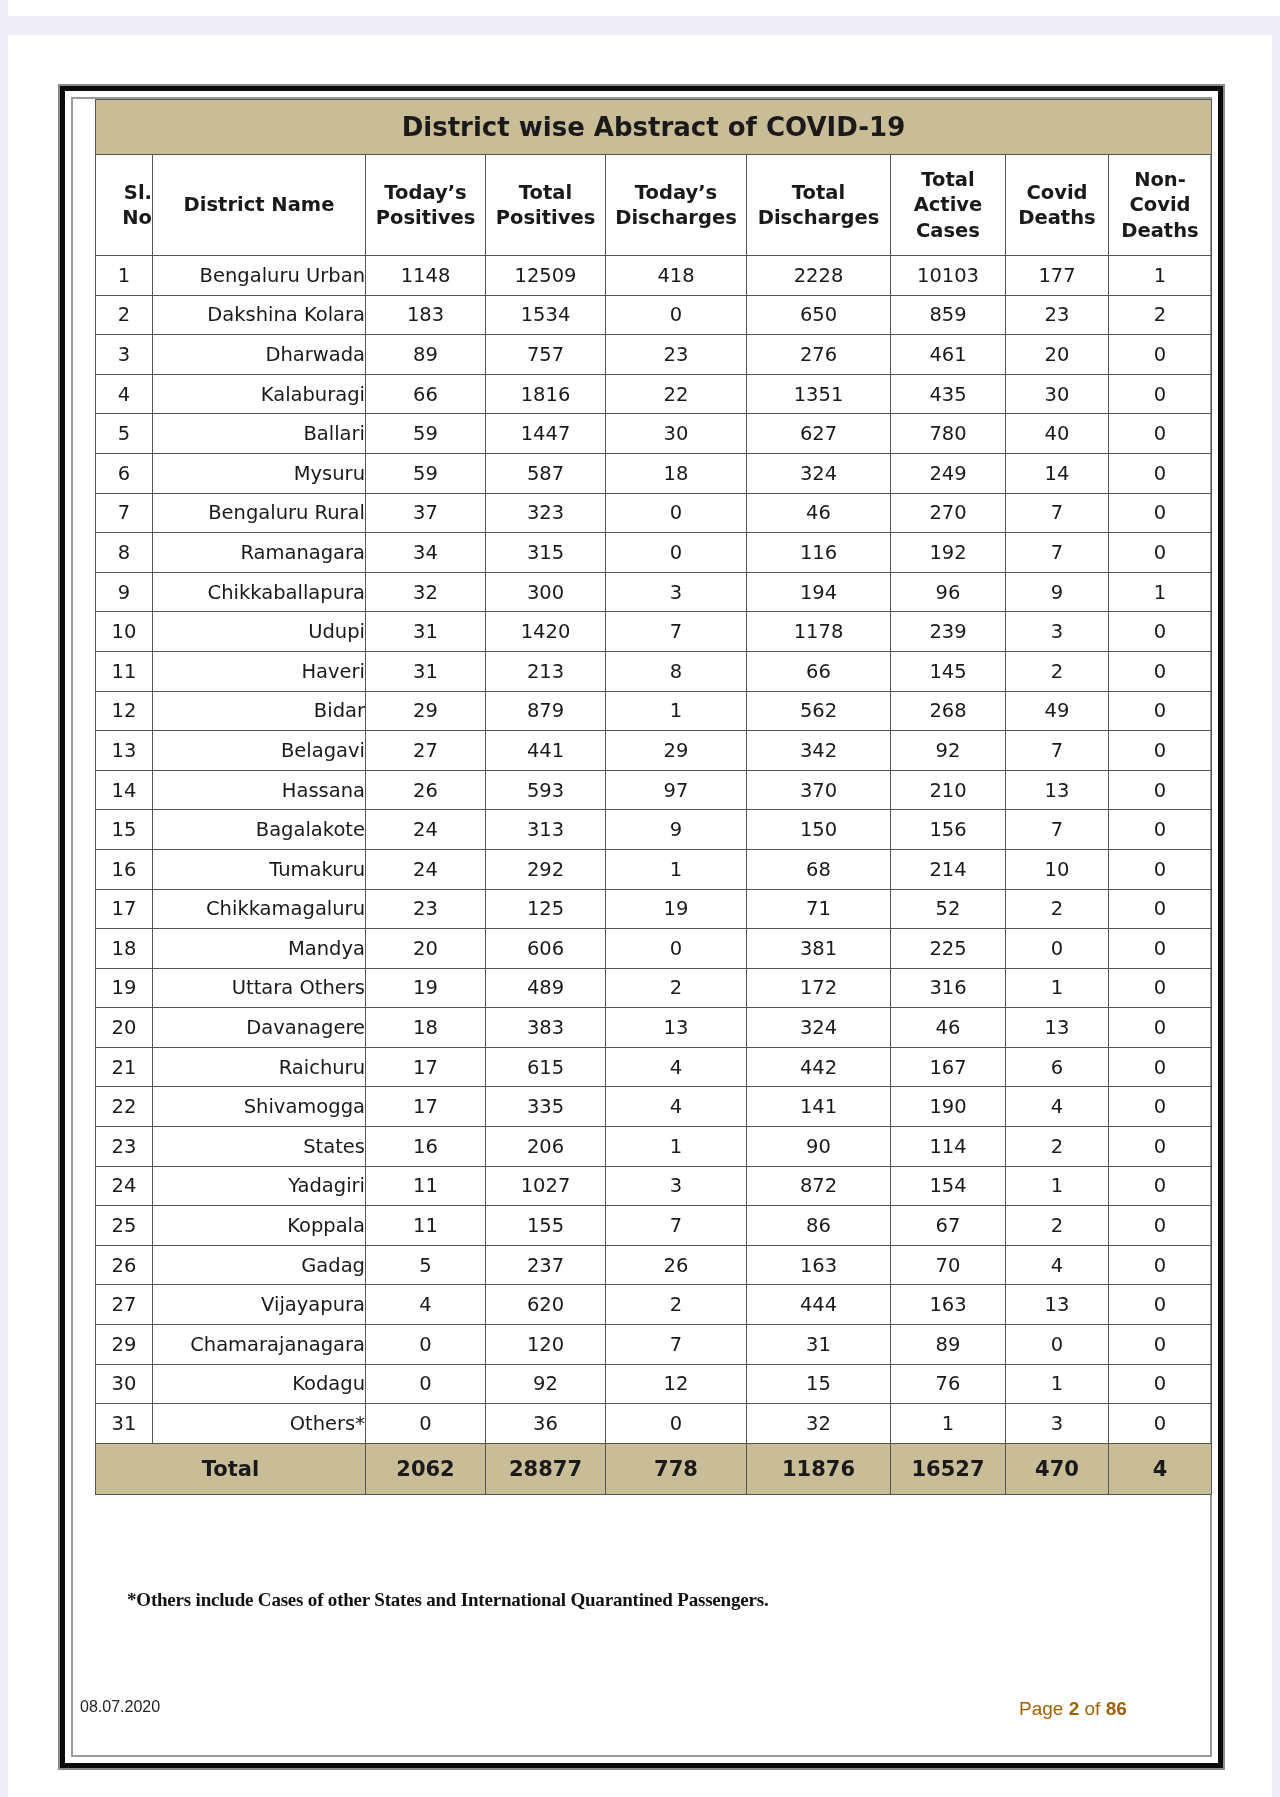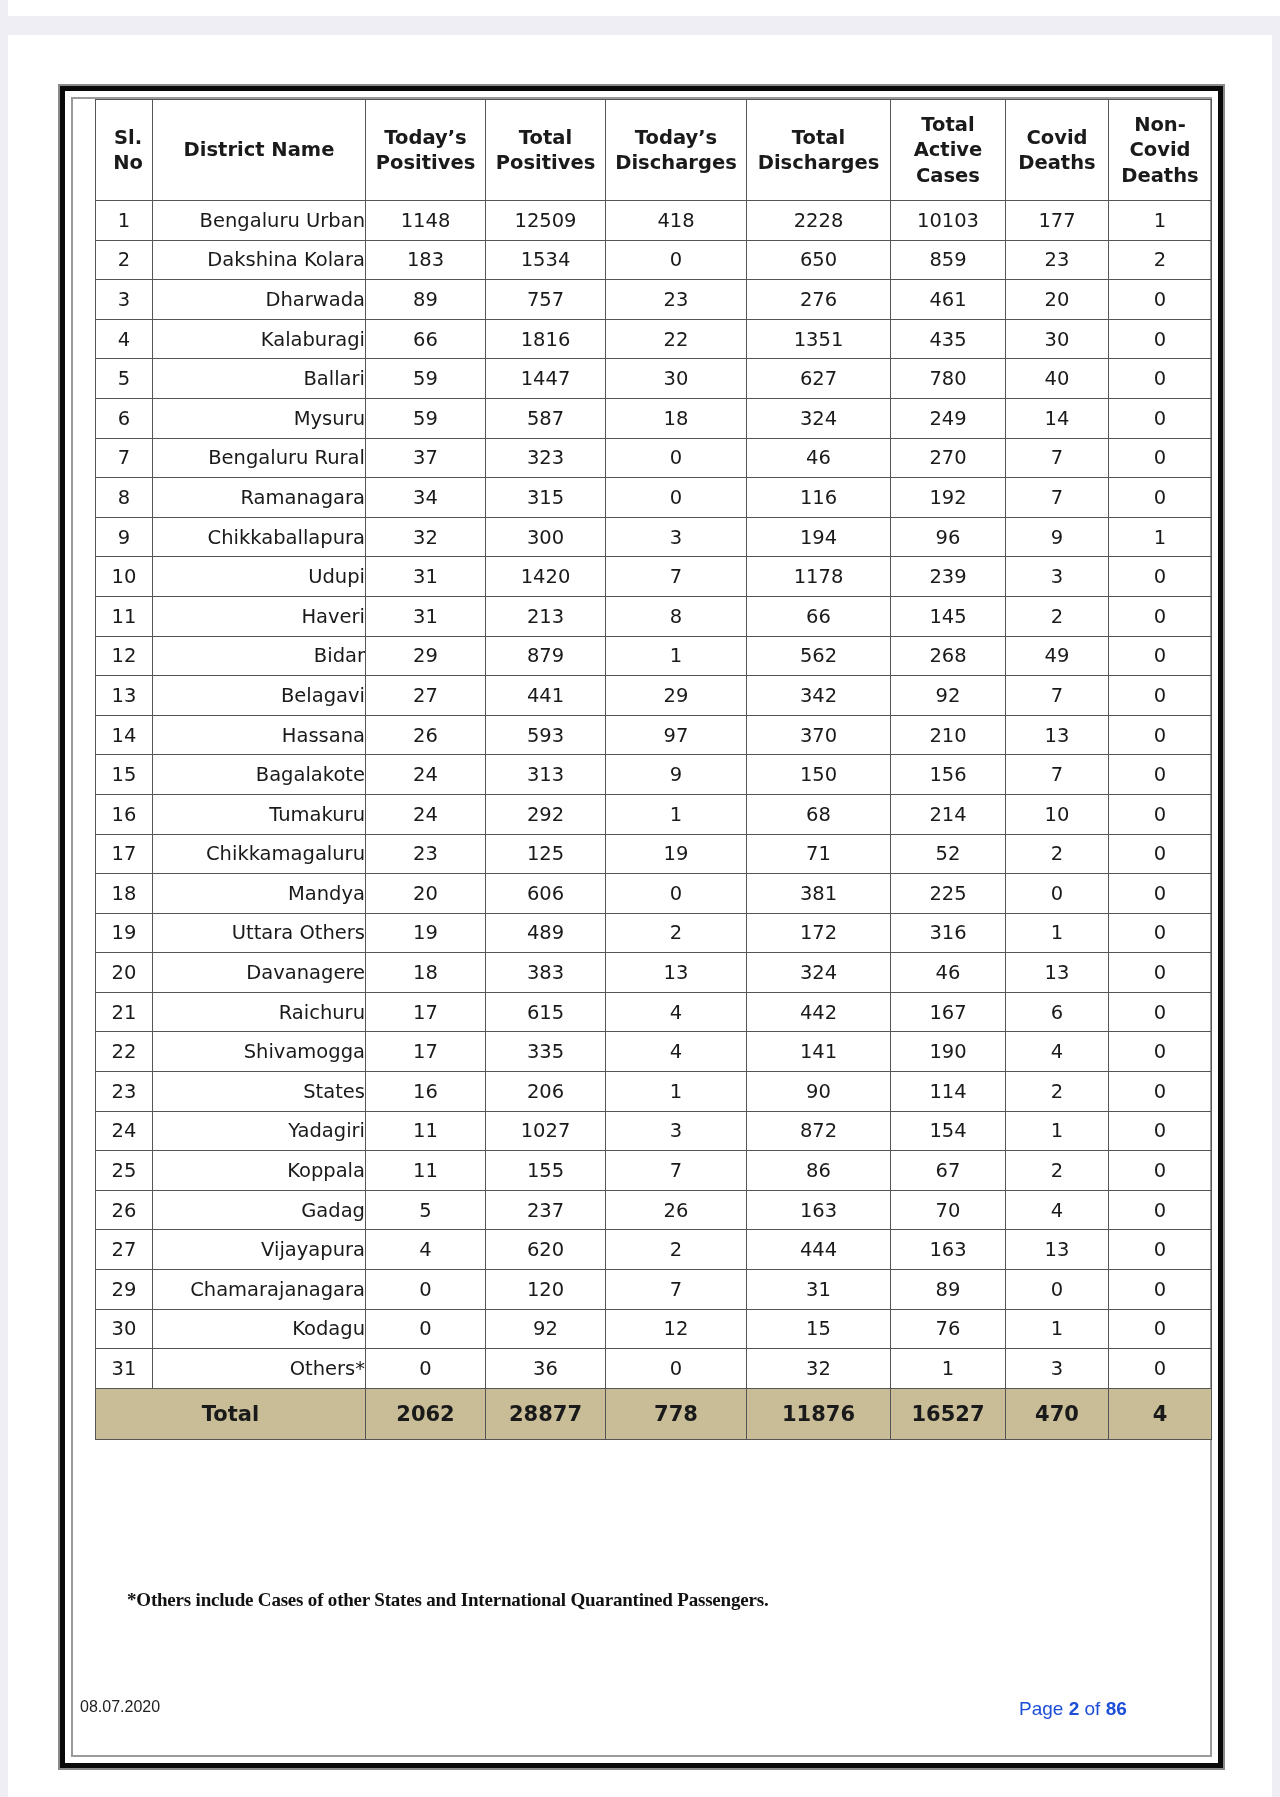--- a/index.html
+++ b/index.html
@@ -72,21 +72,21 @@
     font-size: 19px; font-weight: bold; color: #111;
     font-family: Liberation Serif, serif;
     letter-spacing: -0.2px;
   }
   .footer-date {
     position: absolute; left: 80px; top: 1698px;
     font-size: 16px; color: #222;
   }
   .footer-page {
     position: absolute; left: 1019px; top: 1698px;
-    font-size: 19px; color: #1d4ed8;
+    font-size: 19px; color: #a16207;
   }
   .footer-page b { font-weight: bold; }
 </style>
 </head>
 <body>
 
 <div class="top-strip"></div>
 <div class="page"></div>
 <div class="frame">
   <div class="frame-inner"></div>
@@ -98,22 +98,25 @@
       <col style="width:213px">
       <col style="width:120px">
       <col style="width:120px">
     <col style="width:141px">
       <col style="width:144px">
       <col style="width:115px">
       <col style="width:103px">
       <col style="width:103px">
   </colgroup>
   <thead>
+    <tr class="title-row">
+      <th colspan="9">District wise Abstract of COVID-19</th>
+    </tr>
     <tr class="head-row" id="head-row">
-        <th style="text-align: center; padding-left: 8px;"><span>Sl.</span><br><span>No</span></th>
+        <th style="text-align: right; padding-left: 8px;"><span>Sl.</span><br><span>No</span></th>
         <th><span>District Name</span></th>
         <th><span>Today’s</span><br><span>Positives</span></th>
         <th><span>Total</span><br><span>Positives</span></th>
         <th><span>Today’s</span><br><span>Discharges</span></th>
         <th><span>Total</span><br><span>Discharges</span></th>
         <th><span>Total</span><br><span>Active</span><br><span>Cases</span></th>
         <th><span>Covid</span><br><span>Deaths</span></th>
         <th><span>Non-</span><br><span>Covid</span><br><span>Deaths</span></th>
       </tr>
   </thead>

